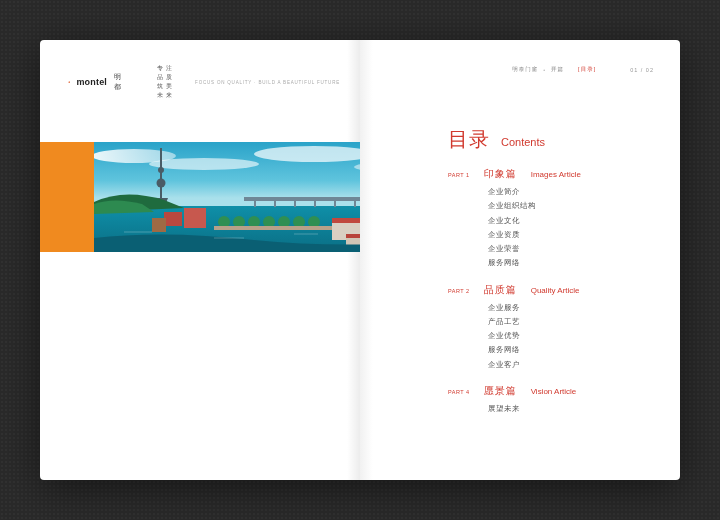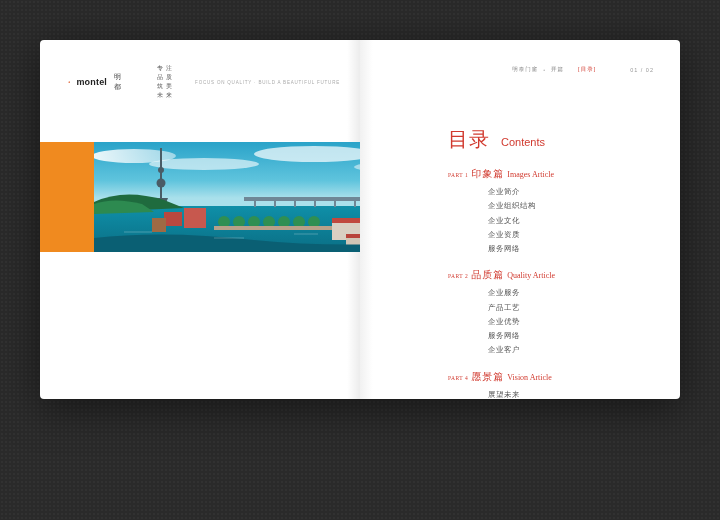--- a/index.html
+++ b/index.html
@@ -11,21 +11,21 @@
     font-family: "Helvetica Neue", Arial, "Microsoft YaHei", sans-serif;
     display: flex; align-items: center; justify-content: center;
     overflow: hidden;
   }
   .book {
     width: 640px; height: 440px;
     display: flex;
     filter: drop-shadow(0 8px 20px rgba(0,0,0,.5));
   }
   .page {
-    width: 320px; height: 359px;
+    width: 320px; height: 440px;
     background: #fff;
     position: relative;
     overflow: hidden;
   }
   .page-left  { border-radius: 4px 0 0 4px; background: linear-gradient(90deg,#fff 0%,#fff 96%,#ececec 100%); }
   .page-right { border-radius: 0 4px 4px 0; background: linear-gradient(-90deg,#fff 0%,#fff 96%,#f1f1f1 100%); }
 
   
   .hdr-left {
     position: absolute; top: 24px; left: 28px; right: 20px;
@@ -62,21 +62,21 @@
 
   
   .toc {
     position: absolute; top: 86px; left: 88px; right: 20px;
     color:#333;
   }
   .toc-title { display:flex; align-items:baseline; gap:11px; margin-bottom:14px; }
   .toc-title .cn { font-size: 20px; color:#d13a2f; font-weight:500; letter-spacing:1px; }
   .toc-title .en { font-size: 11px; color:#d13a2f; }
   .part { margin-bottom: 12px; }
-  .part-head { display:flex; align-items:baseline; gap:3px; margin-bottom:4px;font-family:Liberation Serif, serif; }
+  .part-head { display:flex; align-items:baseline; gap:14px; margin-bottom:4px; }
   .part-tag  { font-size:5.5px; color:#d13a2f; letter-spacing:.5px; }
   .part-cn   { font-size:10px; color:#d13a2f; letter-spacing:1px; }
   .part-en   { font-size:8px; color:#d13a2f; }
   .items { margin-left: 40px; }
   .items div { font-size:7.5px; color:#555; line-height:1.9; letter-spacing:.5px; }
 </style>
 </head>
 <body>
 
 <div class="book">
@@ -200,20 +200,21 @@
             <div class="part-head">
               <span class="part-tag">PART 1</span>
               <span class="part-cn">印象篇</span>
               <span class="part-en">Images Article</span>
             </div>
             <div class="items">
               <div>企业简介</div>
               <div>企业组织结构</div>
               <div>企业文化</div>
               <div>企业资质</div>
+              <div>企业荣誉</div>
               <div>服务网络</div>
             </div>
           </div>
           <div class="part">
             <div class="part-head">
               <span class="part-tag">PART 2</span>
               <span class="part-cn">品质篇</span>
               <span class="part-en">Quality Article</span>
             </div>
             <div class="items">

